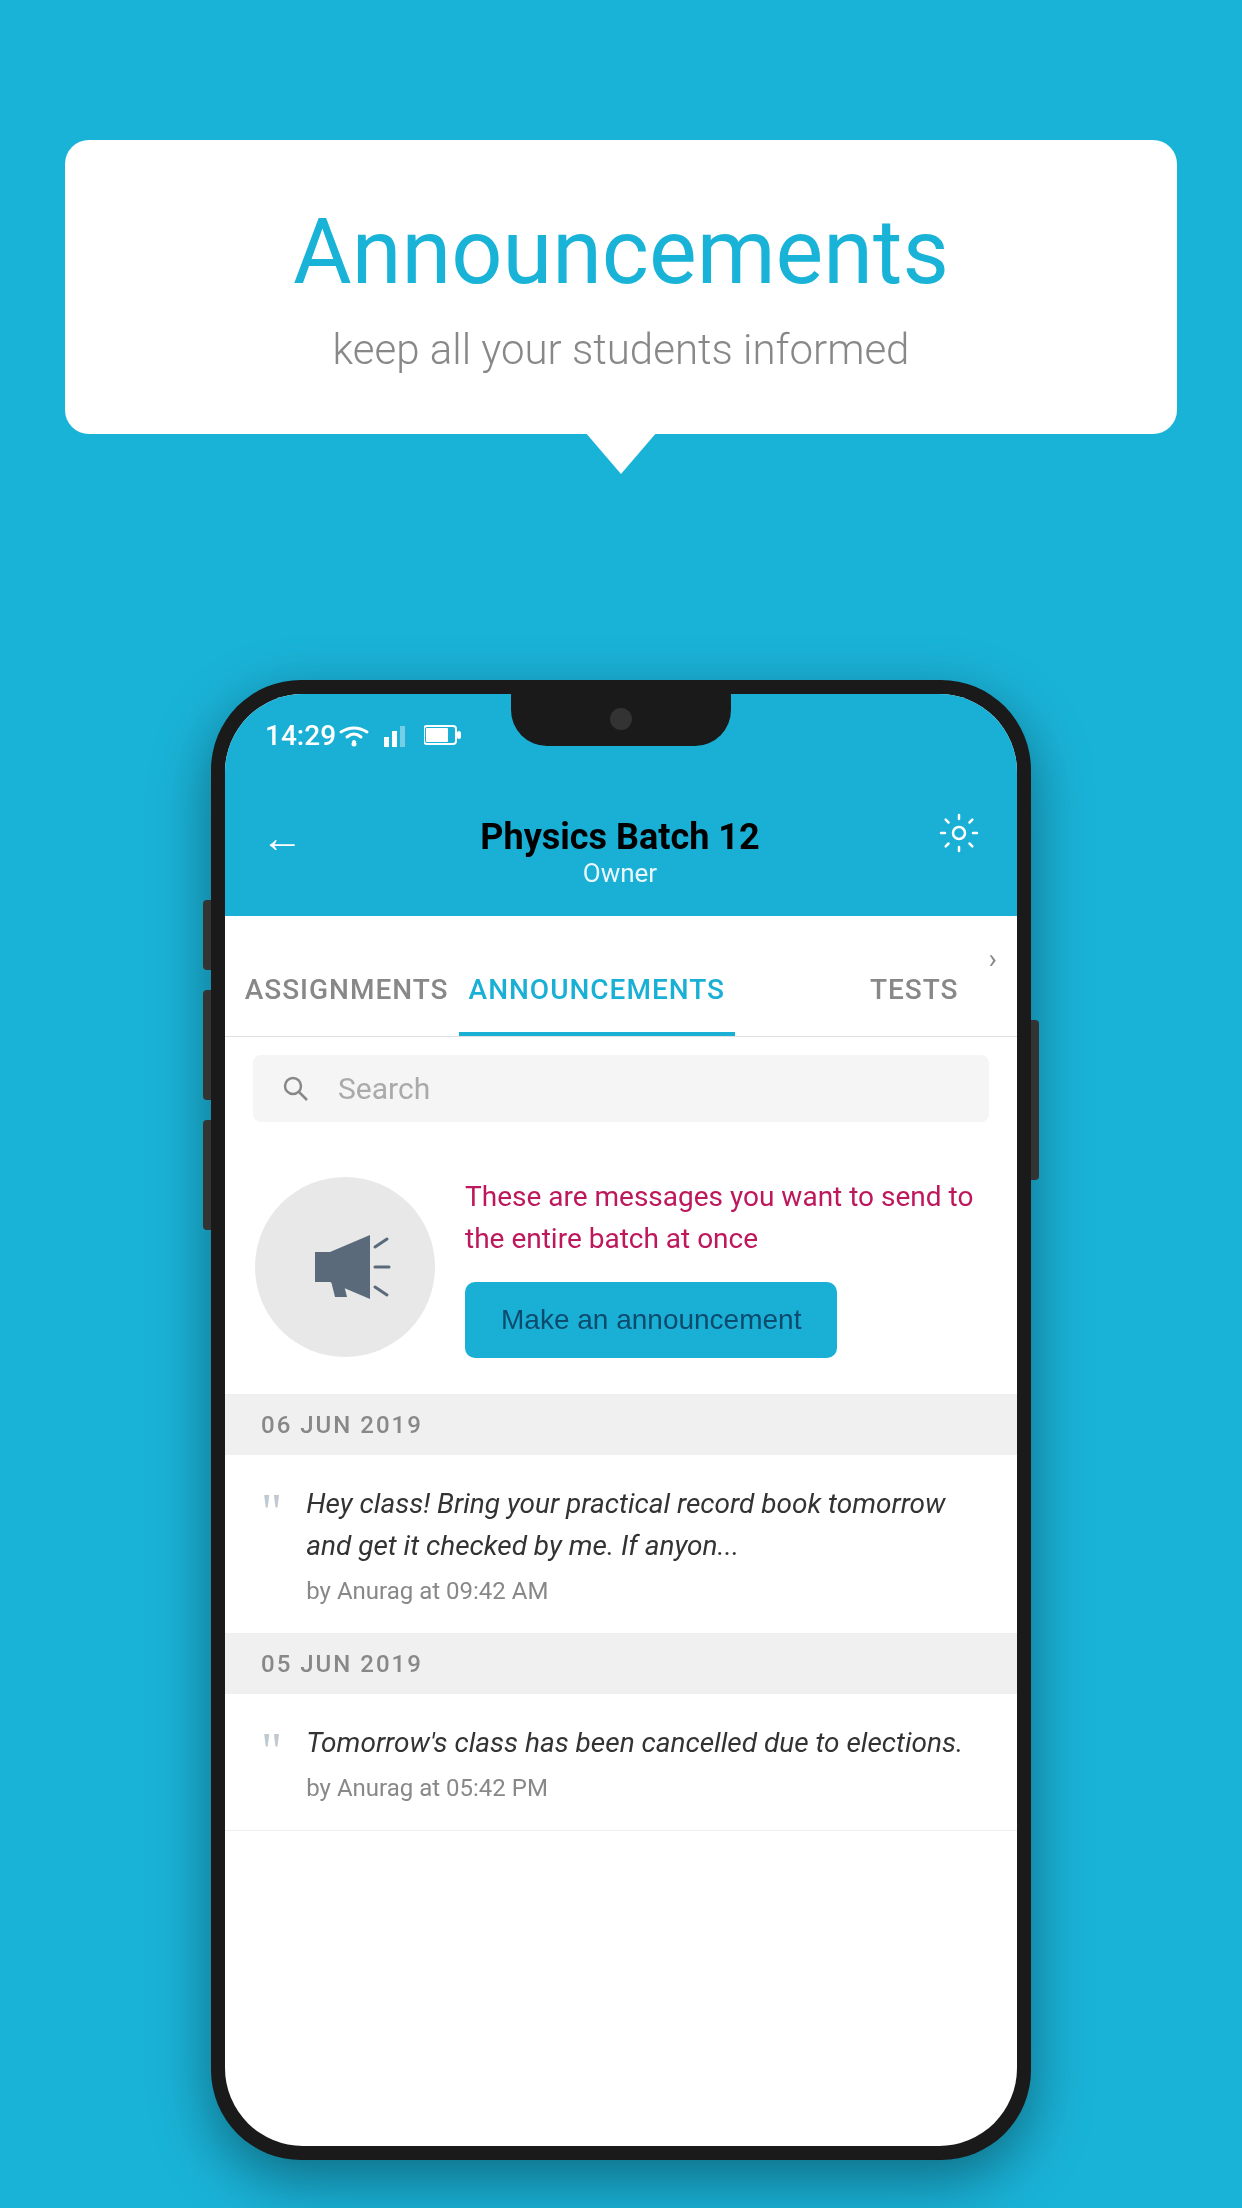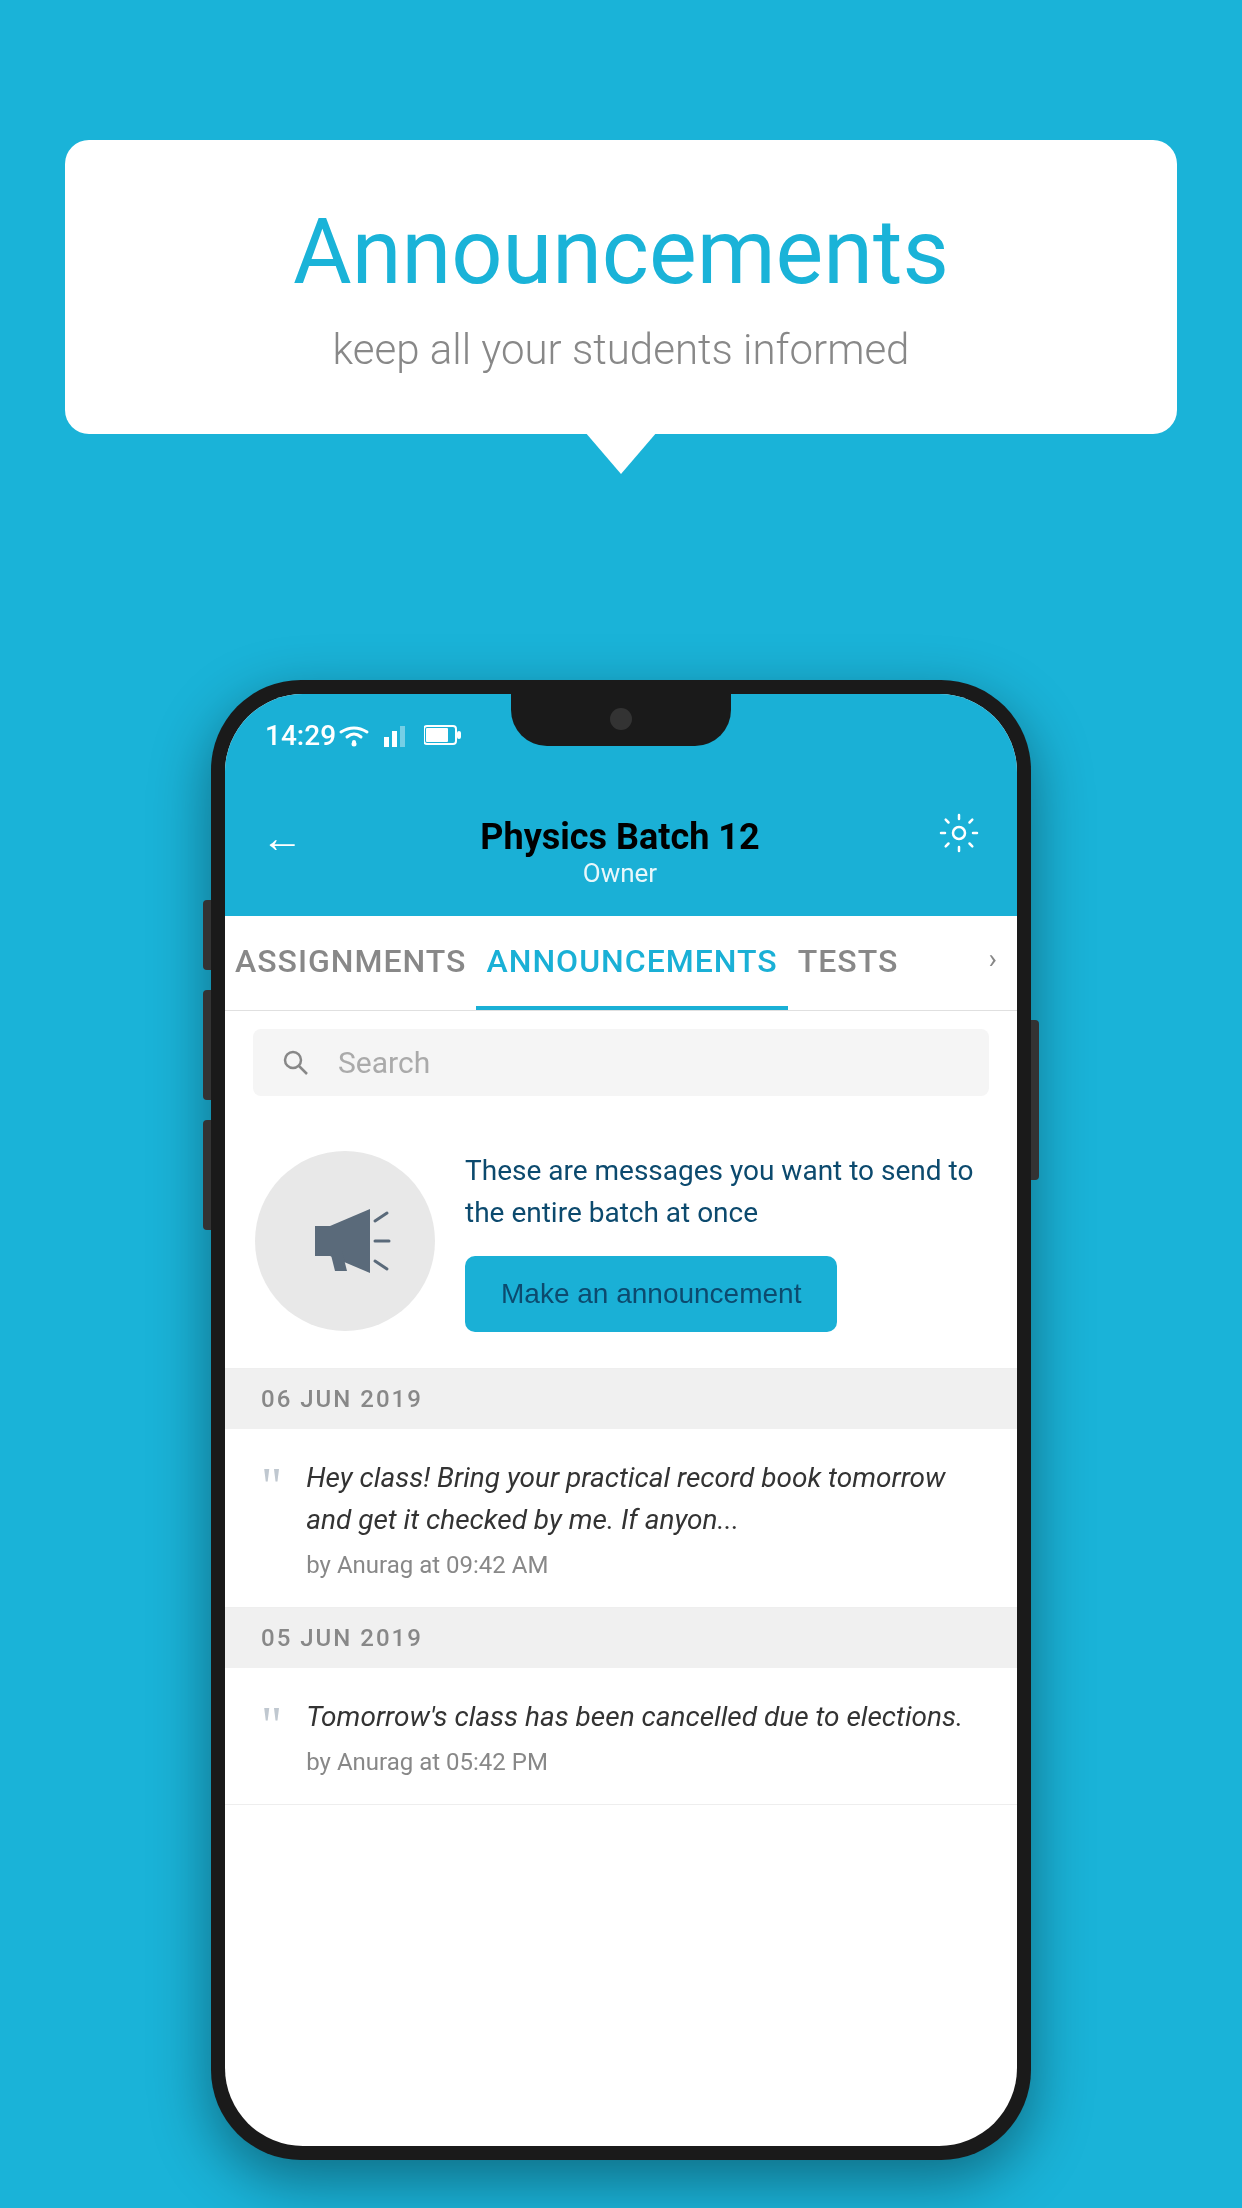--- a/index.html
+++ b/index.html
@@ -168,27 +168,28 @@
     
     .tabs-bar {
       background: white;
       display: flex;
       border-bottom: 1px solid #e0e0e0;
       position: relative;
     }
 
     .tab-item {
       flex: 1;
-      text-align: left;
+      text-align: right;
       padding: 26px 10px;
-      font-size: 32px;
+      font-size: 28px;
       font-weight: 500;
       color: #888;
       cursor: pointer;
       letter-spacing: 1px;
+      margin-top: 31px;
     }
 
     .tab-item.active {
       color: #1ab0d6;
       border-bottom: 4px solid #1ab0d6;
     }
 
     .tab-more {
       padding: 26px 20px;
       font-size: 28px;
@@ -235,21 +236,21 @@
       display: flex;
       align-items: center;
       justify-content: center;
     }
 
     .promo-content {
       flex: 1;
     }
 
     .promo-text {
-      color: #0c4a6e;
+      color: #be185d;
       font-size: 28px;
       line-height: 1.5;
       margin-bottom: 22px;
     }
 
     .make-announcement-btn {
       background: #1ab0d6;
       color: #0c4a6e;
       border: none;
       border-radius: 10px;

